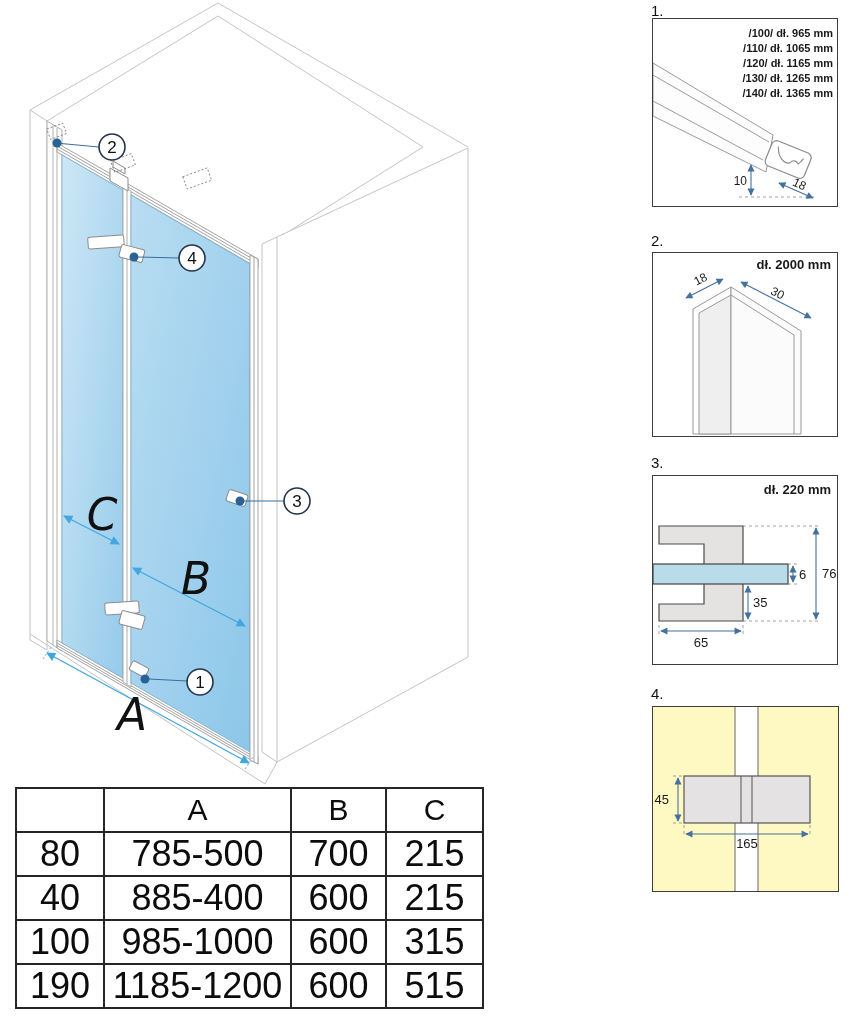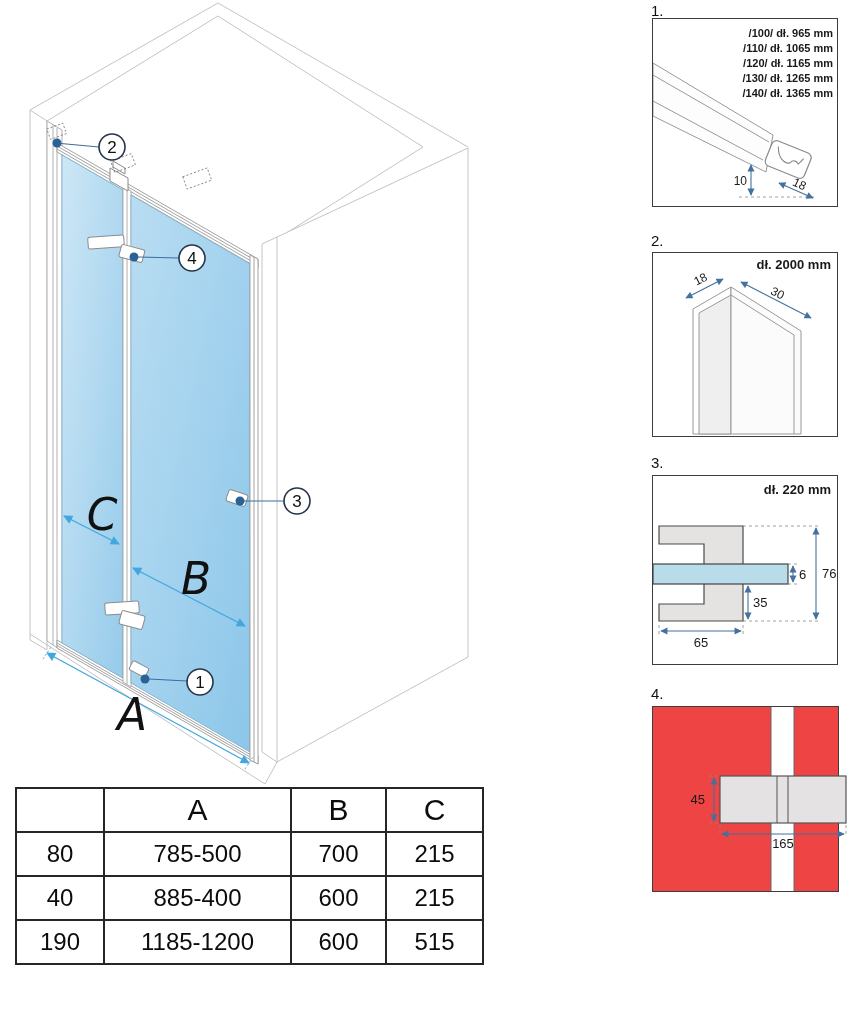--- a/index.html
+++ b/index.html
@@ -1,25 +1,25 @@
 <!DOCTYPE html>
 <html><head>
 <meta charset="utf-8">
 <style>
   html,body{margin:0;padding:0;background:#fff;}
   .page{position:relative;width:854px;height:1020px;background:#fff;overflow:hidden;
         font-family:"Liberation Sans",sans-serif;}
   svg{display:block;}
   .detail{position:absolute;border:1px solid #3d3d3d;background:#fff;box-sizing:border-box;}
-  .detail.blue{background:#ef4444;padding-left:36px;}
+  .detail.blue{background:#fef9c3;}
   .dlabel{position:absolute;font-size:15px;color:#111;font-family:"Liberation Sans",sans-serif;}
   table.size{position:absolute;left:15px;top:787px;border-collapse:collapse;table-layout:fixed;
              font-family:"Liberation Sans",sans-serif;}
   table.size td{border:2px solid #262626;text-align:center;vertical-align:middle;
-                font-size:24px;color:#0c0c0c;padding:0;height:42px;}
+                font-size:36px;color:#0c0c0c;padding:0;height:42px;}
   table.size tr.hdr td{font-size:30px;}
 </style>
 </head>
 <body>
 
 <div class="page">
 
   <svg width="640" height="790" viewBox="0 0 640 790" style="position:absolute;left:0;top:0;">
     <defs>
       <linearGradient id="gl" x1="0" y1="0" x2="1" y2="1">
@@ -278,20 +278,26 @@
       <td>700</td>
       <td>215</td>
     </tr>
     <tr>
       <td>40</td>
       <td>885-400</td>
       <td>600</td>
       <td>215</td>
     </tr>
     <tr>
+      <td>100</td>
+      <td>985-1000</td>
+      <td>600</td>
+      <td>315</td>
+    </tr>
+    <tr>
       <td>190</td>
       <td>1185-1200</td>
       <td>600</td>
       <td>515</td>
     </tr>
   </tbody>
     </table>
 
 </div>
 

